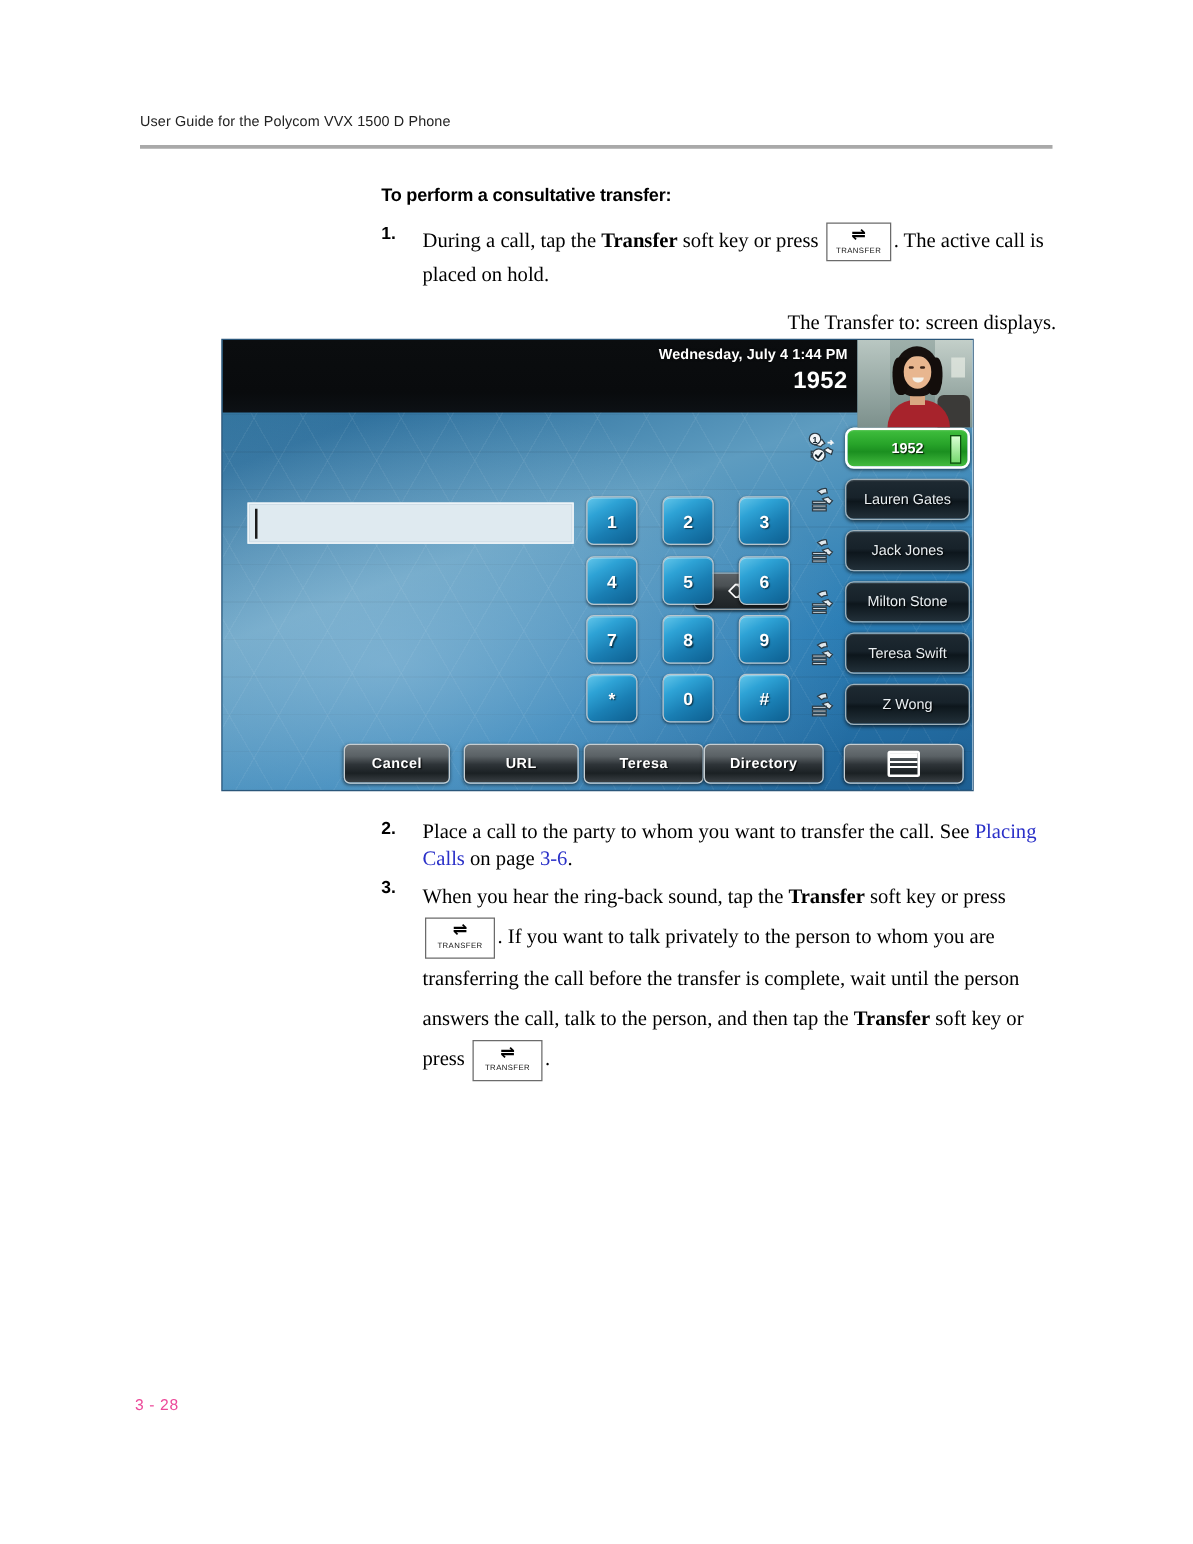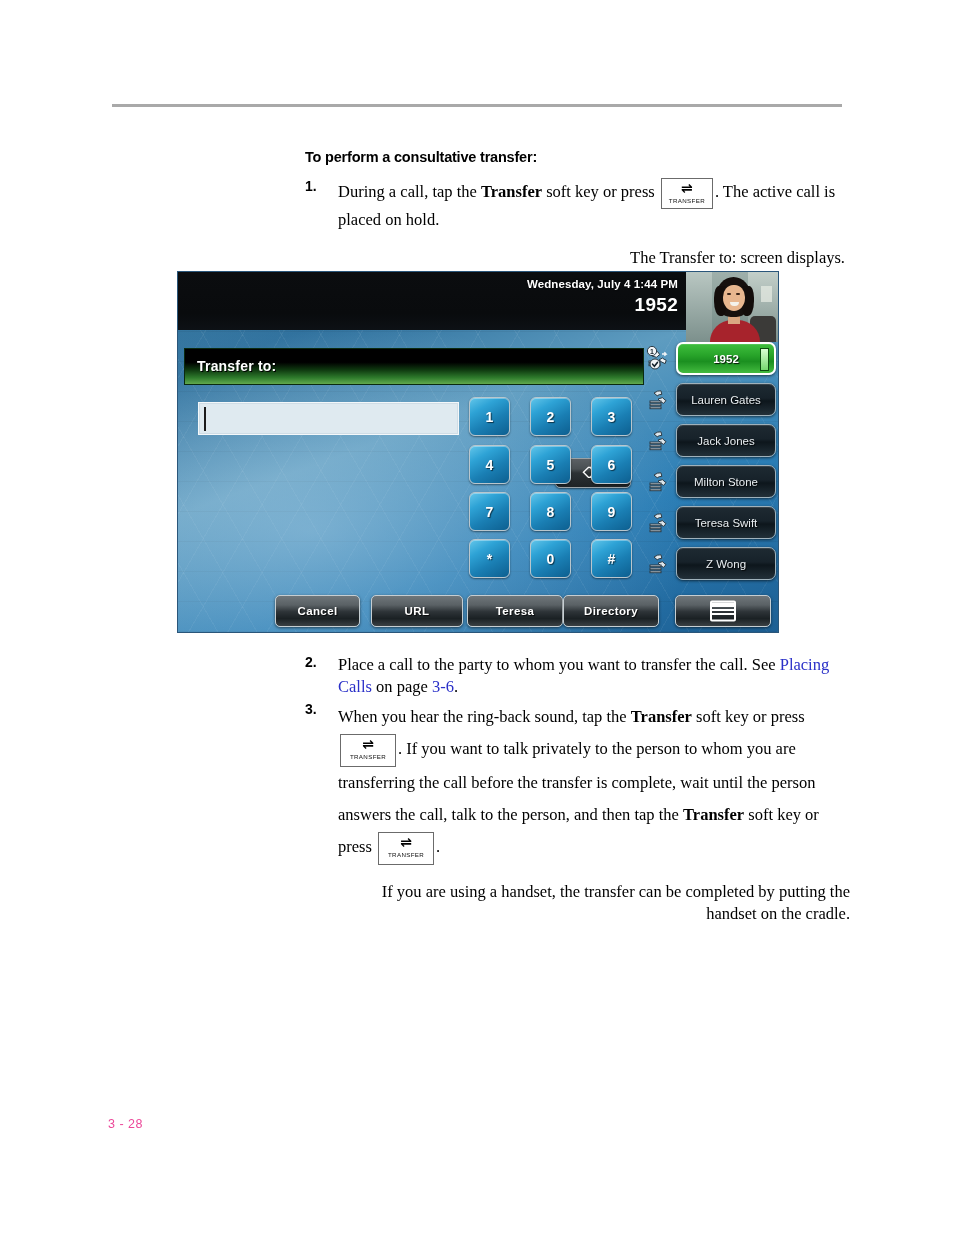--- a/index.html
+++ b/index.html
@@ -380,20 +380,21 @@
     font-family: "Liberation Sans", sans-serif;
     font-size: 12.5px;
     color: #ec4899;
     letter-spacing: .5px;
   }
 </style>
 </head>
 <body>
 
 <div class="page-header">
+  <span class="hdr-text">User Guide for the Polycom VVX 1500 D Phone</span>
   <div class="hdr-rule"></div>
 </div>
 
 <div class="section-heading">To perform a consultative transfer:</div>
 
 <div class="step" style="left:305px; top:178px; width:540px;">
   <span class="step-num">1.</span>
   <div class="step-body">
     <p><span>During a call, tap the </span><b>Transfer</b><span> soft key or press </span><span class="xferkey"><span class="arrows">⇌</span><span class="lbl">TRANSFER</span></span><span>. The active call is placed on hold.</span></p>
     <p class="para-gap">The Transfer to: screen displays.</p>
@@ -418,23 +419,20 @@
     <div class="vb-neck"></div>
     <div class="vb-hair"></div>
     <div class="vb-hair2"></div>
     <div class="vb-hair3"></div>
     <div class="vb-face"></div>
     <div class="vb-eye-l"></div>
     <div class="vb-eye-r"></div>
     <div class="vb-mouth"></div>
   </div>
 
-  <div class="xfer-banner">
-    <span class="txt">Transfer to:</span>
-  </div>
 
   <div class="dialfield" title="">
     <div class="caret"></div>
   </div>
 
   <div class="bkspkey">
     <span class="glyph">⌫</span>
   </div>
 
   <div class="keypad">
@@ -609,17 +607,16 @@
   <span class="step-num">2.</span>
   <div class="step-body">
     <p><span>Place a call to the party to whom you want to transfer the call. See </span><a class="lnk" href="#" style="text-decoration:none">Placing Calls</a><span> on page </span><a class="lnk" href="#" style="text-decoration:none">3-6</a><span>.</span></p>
   </div>
 </div>
 
 <div class="step" style="left:305px; top:701px; width:545px;">
   <span class="step-num">3.</span>
   <div class="step-body">
     <p style="line-height:1.95"><span>When you hear the ring-back sound, tap the </span><b>Transfer</b><span> soft key or press </span><span class="xferkey big"><span class="arrows">⇌</span><span class="lbl">TRANSFER</span></span><span>. If you want to talk privately to the person to whom you are transferring the call before the transfer is complete, wait until the person answers the call, talk to the person, and then tap the </span><b>Transfer</b><span> soft key or press </span><span class="xferkey big"><span class="arrows">⇌</span><span class="lbl">TRANSFER</span></span><span>.</span></p>
-    <p class="para-gap" style="line-height:1.32">If you are using a handset, the transfer can be completed by putting the handset on the cradle.</p>
   </div>
 </div>
 
 <div class="page-number">3 - 28</div>
 
 </body></html>

